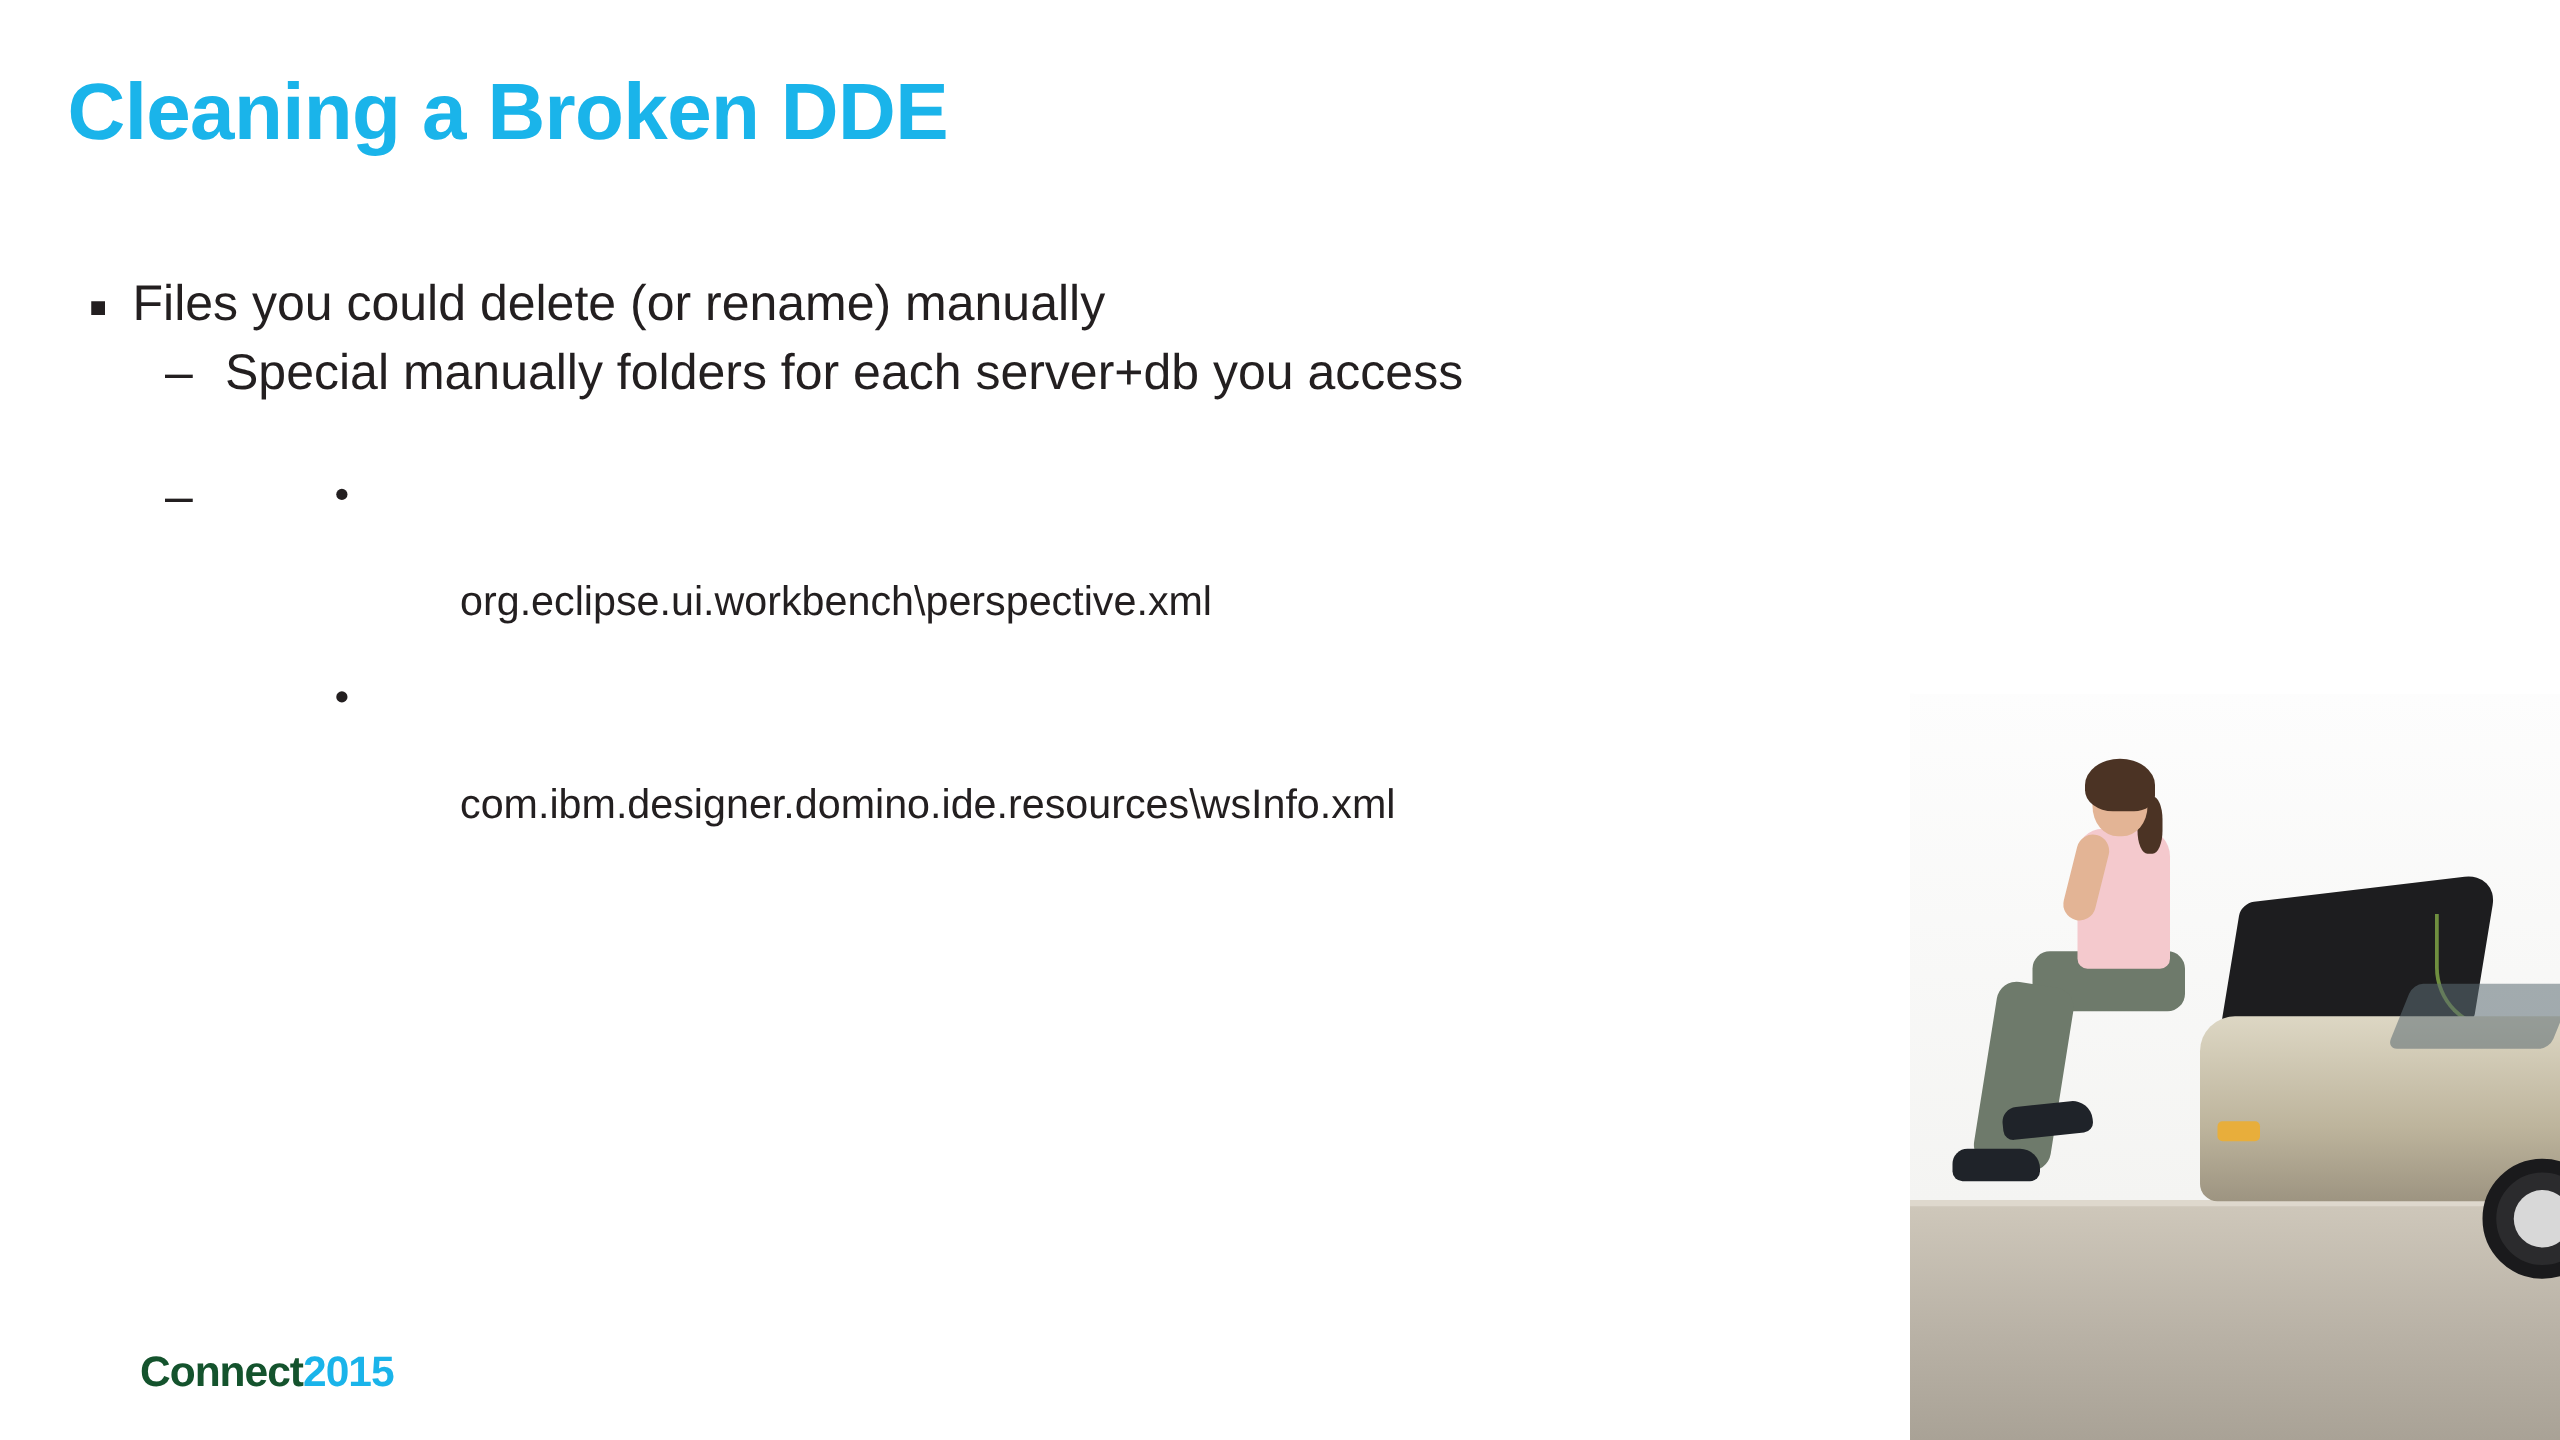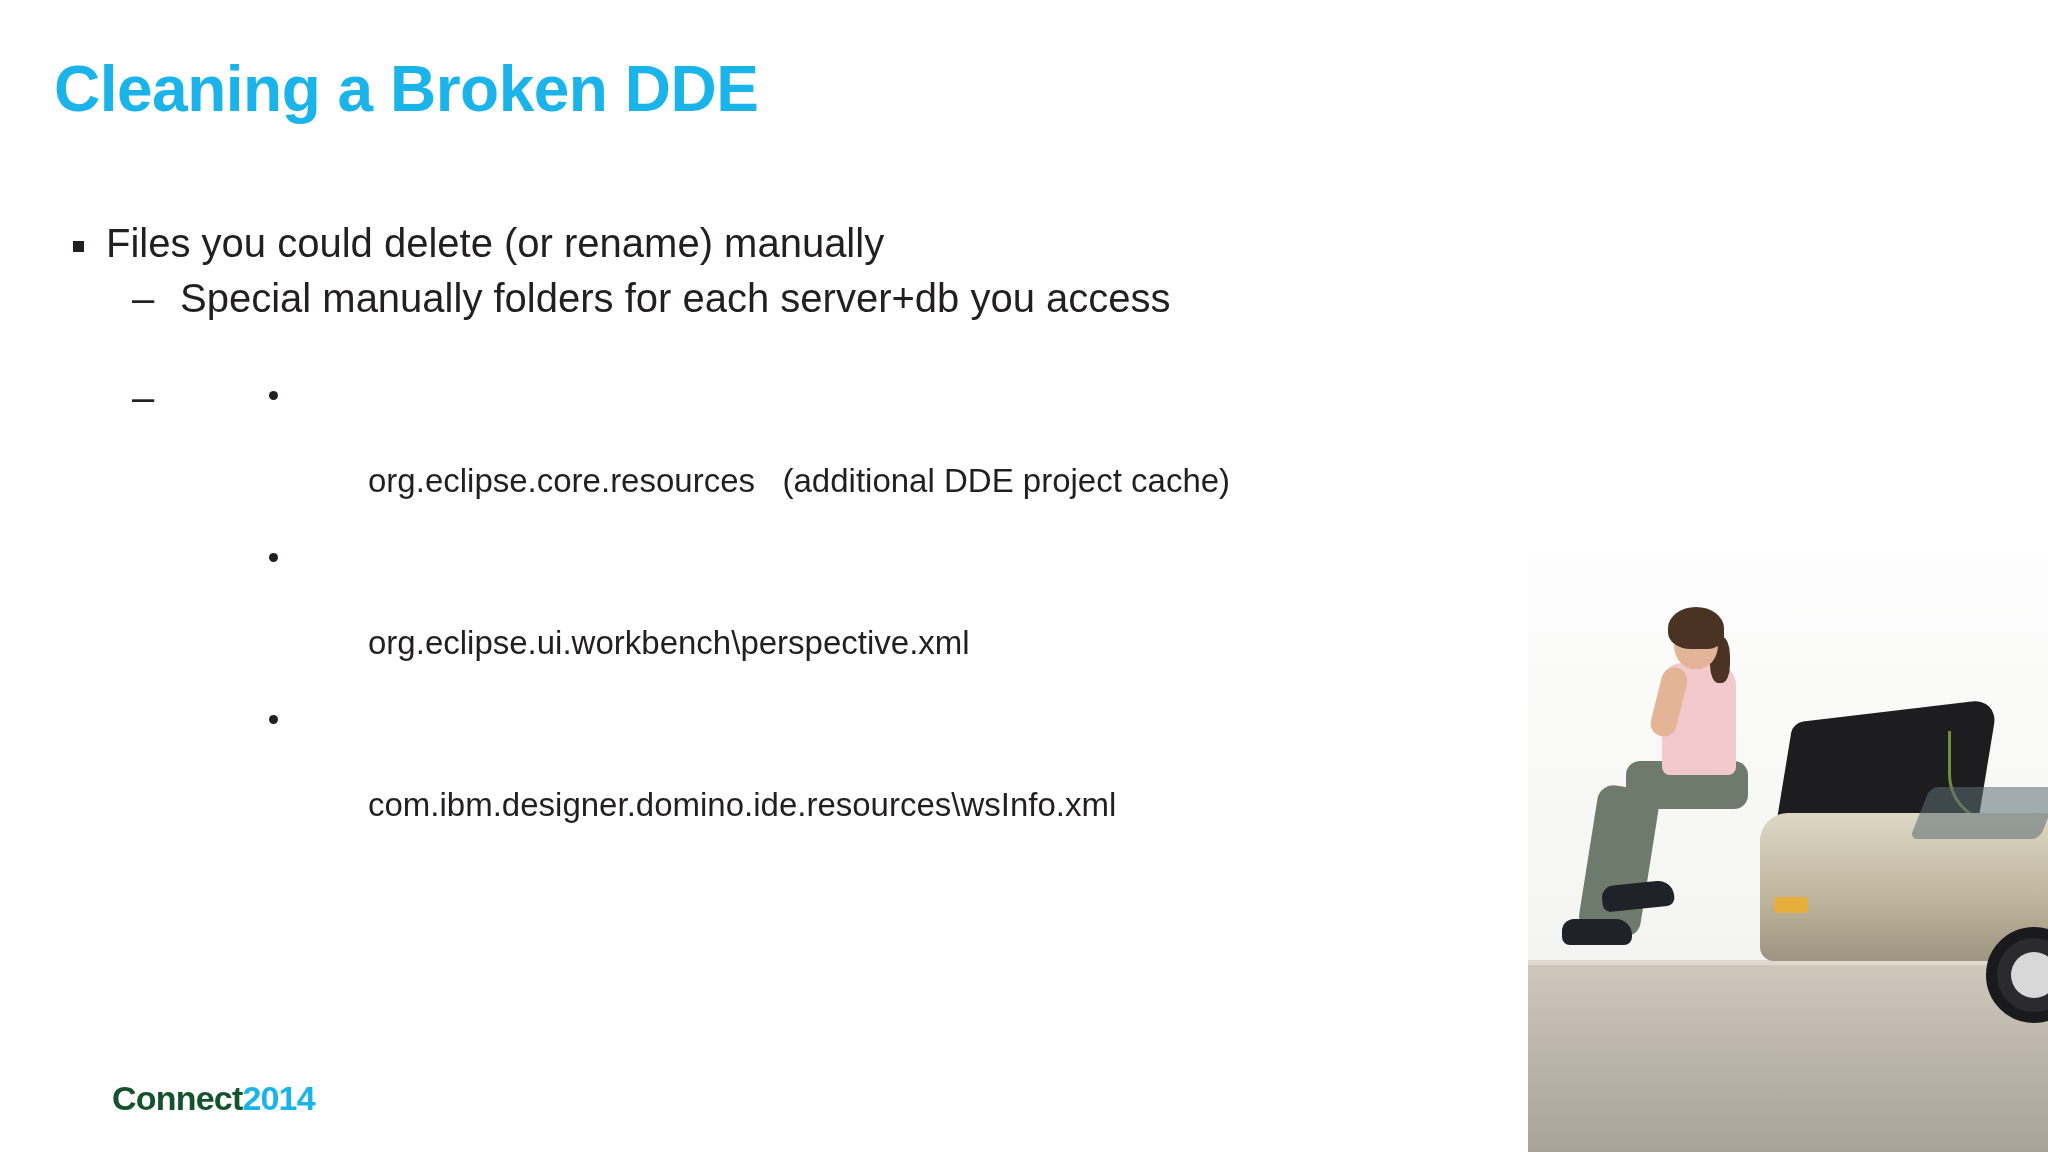--- a/index.html
+++ b/index.html
@@ -321,35 +321,31 @@
     </div>
 
     <div class="spacer-line"></div>
 
     <div class="lvl2">
       <span class="bullet-dash">–</span>
     </div>
 
     <div class="lvl3">
       <span class="bullet-dot"></span>
-      <span>org.eclipse.core.resources   (additional DDE project cache)</span>
-    </div>
-    <div class="lvl3">
-      <span class="bullet-dot"></span>
       <span>org.eclipse.ui.workbench\perspective.xml</span>
     </div>
     <div class="lvl3">
       <span class="bullet-dot"></span>
       <span>com.ibm.designer.domino.ide.resources\wsInfo.xml</span>
     </div>
 
   </div>
 
   <div class="footer-logo">
-    <span class="connect">Connect</span><span class="year">2014</span>
+    <span class="connect">Connect</span><span class="year">2015</span>
   </div>
 
   <div class="photo">
     <div class="photo-divider"></div>
     <div class="sky"></div>
     <div class="ground"></div>
     <div class="car-hood"></div>
     <div class="hood-cable"></div>
     <div class="car-body"></div>
     <div class="car-windshield"></div>

